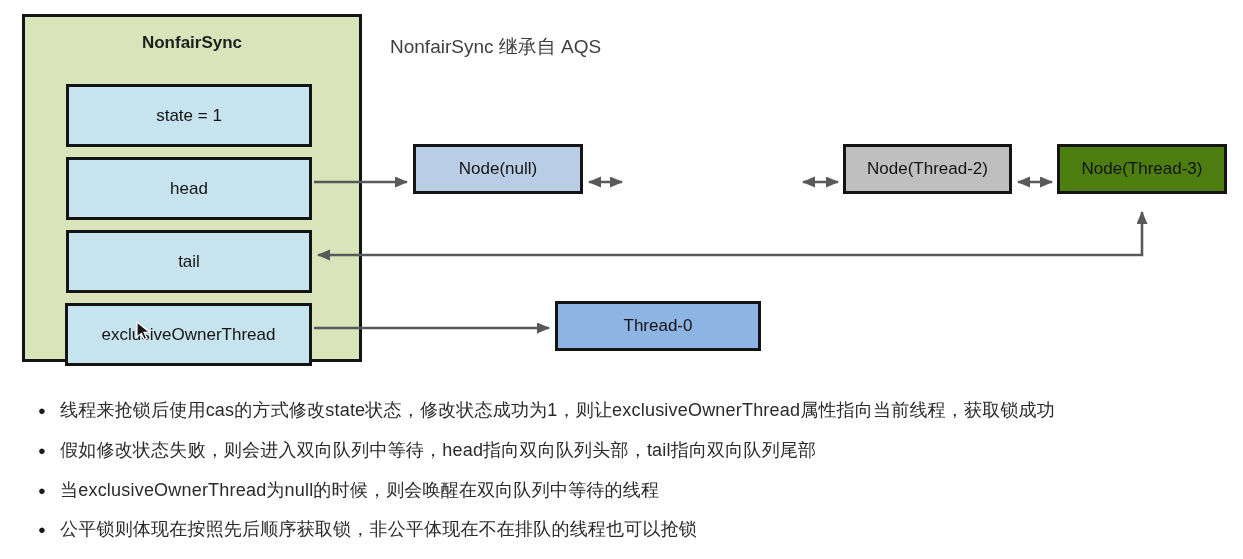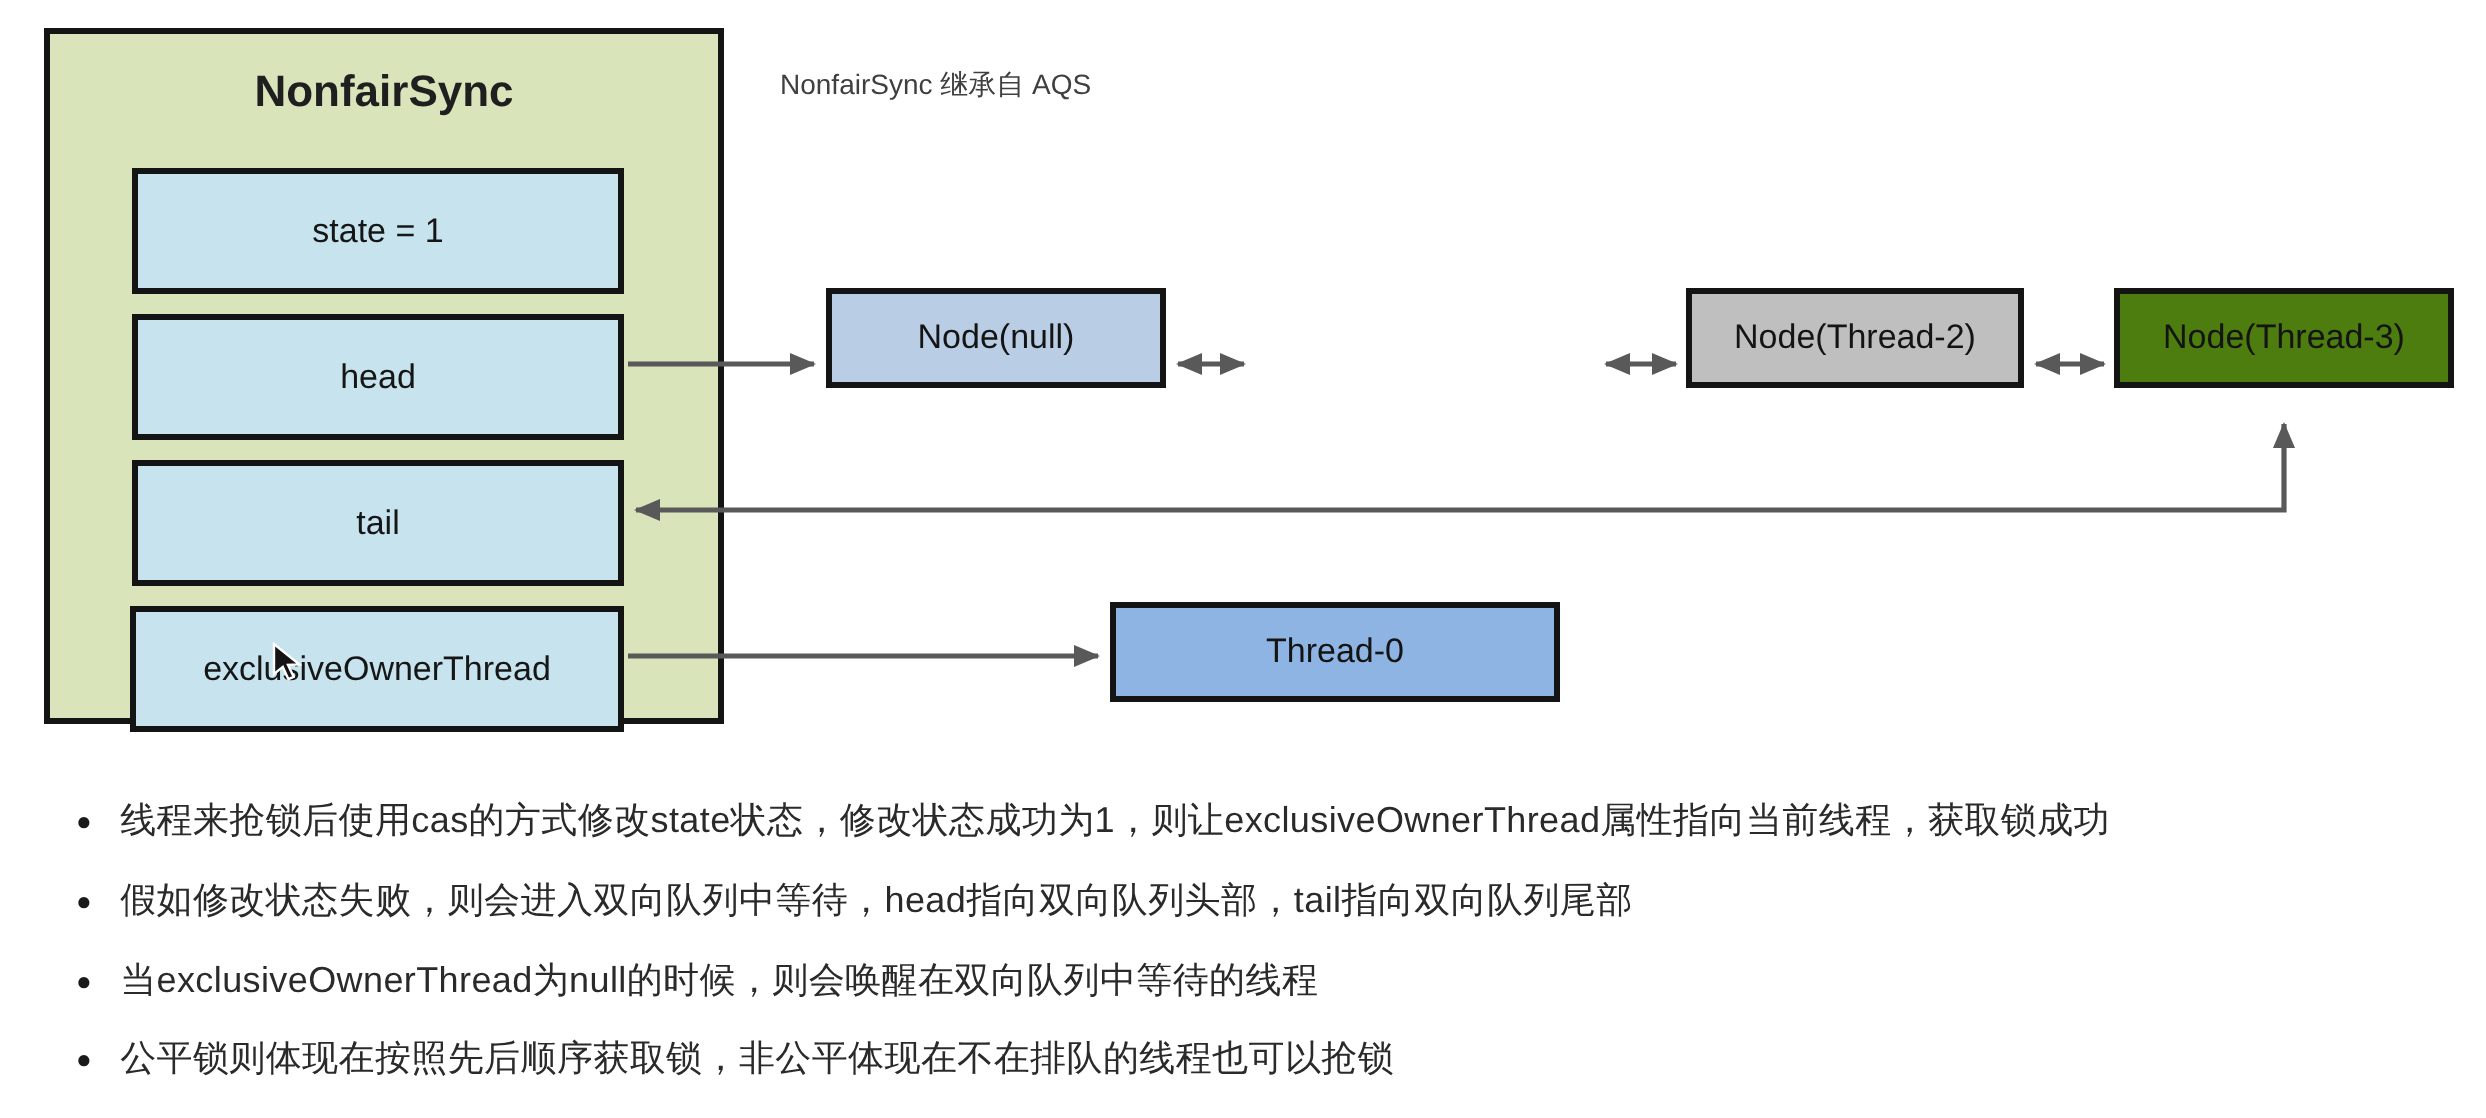--- a/index.html
+++ b/index.html
@@ -21,21 +21,21 @@
     position: absolute;
     left: 22px; top: 14px;
     width: 340px; height: 348px;
     background: #d9e4ba;
     border: 3px solid #141414;
   }
   .class-title {
     position: absolute;
     left: 0; top: 16px; width: 100%;
     text-align: center;
-    font-size: 22px;
+    font-size: 17px;
     font-weight: bold;
     color: #1f1f1f;
   }
   .field {
     position: absolute;
     width: 246px; height: 63px;
     background: #c6e3ee;
     border: 3px solid #141414;
     display: flex;
     align-items: center;
@@ -45,21 +45,21 @@
   }
   .field-state { left: 66px; top: 84px; }
   .field-head  { left: 66px; top: 157px; }
   .field-tail  { left: 66px; top: 230px; }
   .field-eot   { left: 65px; top: 303px; width: 247px; }
 
   
   .caption {
     position: absolute;
     left: 390px; top: 34px;
-    font-size: 14px;
+    font-size: 19px;
     color: #3f3f3f;
   }
 
   
   .node {
     position: absolute;
     top: 144px; height: 50px;
     border: 3px solid #141414;
     display: flex;
     align-items: center;
@@ -69,21 +69,21 @@
   }
   .node-null { left: 413px; width: 170px; background: #b9cde5; }
   .node-t1   { left: 628px; width: 169px; background: #bfbfbf; }
   .node-t2   { left: 843px; width: 169px; background: #bfbfbf; }
   .node-t3   { left: 1057px; width: 170px; background: #4d7c0f; }
 
   
   .thread-box {
     position: absolute;
     left: 555px; top: 301px;
-    width: 225px; height: 50px;
+    width: 206px; height: 50px;
     background: #8db4e2;
     border: 3px solid #141414;
     display: flex;
     align-items: center;
     justify-content: center;
     font-size: 17px;
     color: #141414;
   }
 
   

